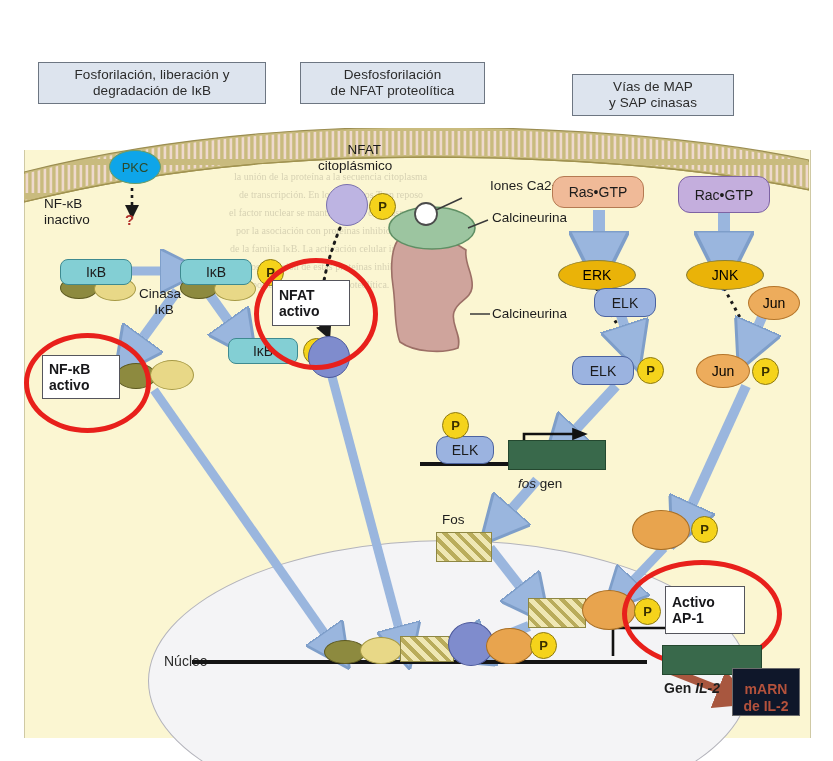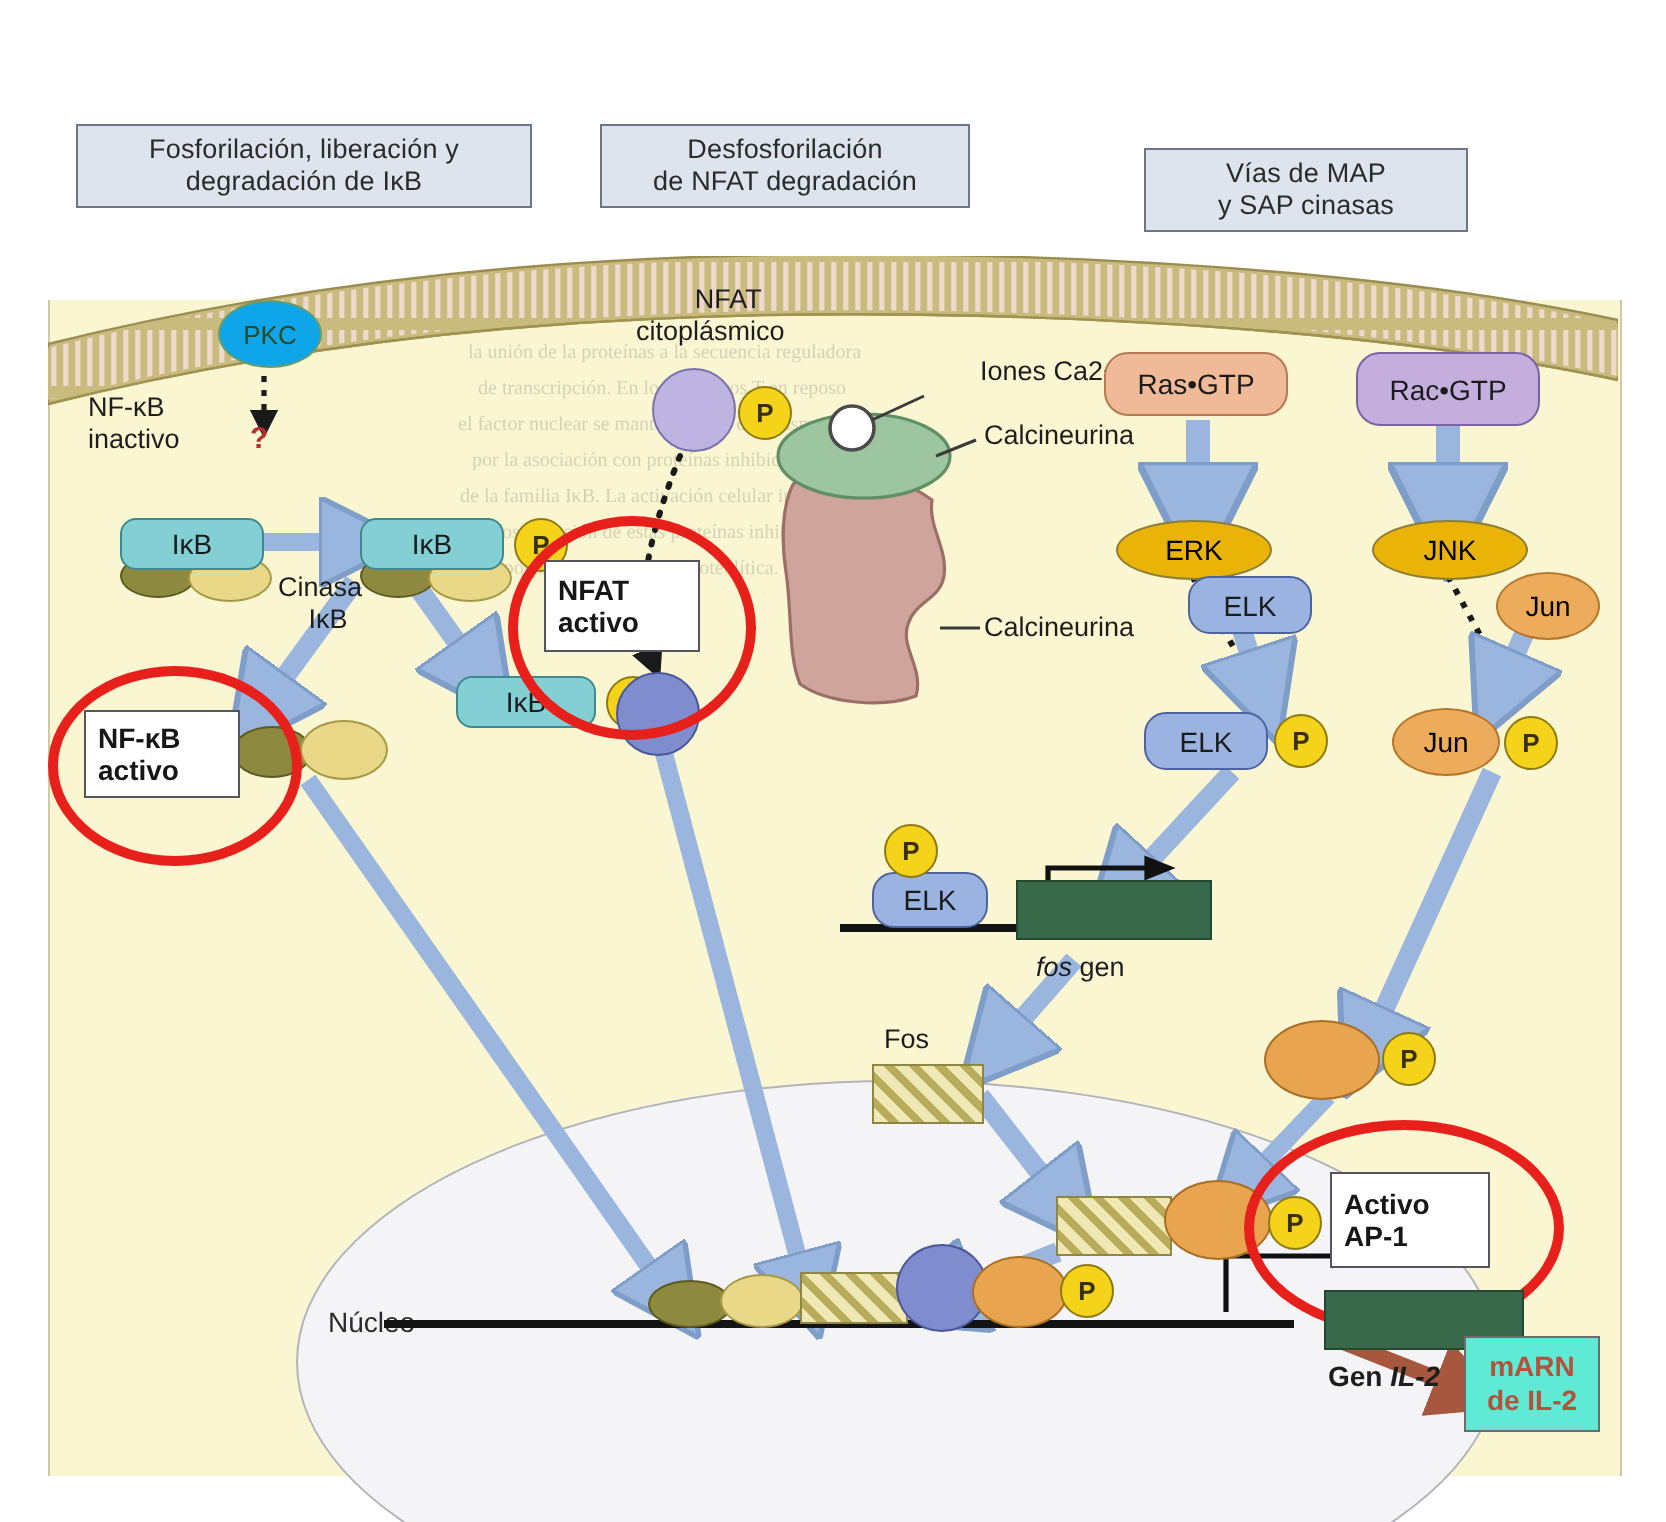--- a/index.html
+++ b/index.html
@@ -96,22 +96,22 @@
 
   
   .callout{
     position:absolute;background:#ffffff;border:1.8px solid #55555c;
     box-sizing:border-box;
     display:flex;flex-direction:column;align-items:flex-start;justify-content:center;
     padding:3px 6px;font-weight:bold;font-size:14px;line-height:16px;color:#17171a;
   }
   .callout.ctr{align-items:center;}
   .mrnabox{
-    position:absolute;background:#5eead4;border:1.6px solid #6c6c6c;
-    display:flex;flex-direction:column;align-items:center;justify-content:center;
+    position:absolute;background:#0f172a;border:1.6px solid #6c6c6c;
+    display:flex;flex-direction:column;align-items:center;justify-content:flex-end;
     font-weight:bold;font-size:14px;line-height:17px;color:#b4523c;box-sizing:border-box;
   }
 
   
   #calcsvg{position:absolute;left:360px;top:60px;width:190px;height:210px;}
 
   
   .arrowlayer{position:absolute;left:0;top:0;width:785px;height:610px;pointer-events:none;}
   .dnaline{position:absolute;background:#141414;height:4px;}
 </style>
@@ -123,36 +123,36 @@
   <div class="hdrbox" style="left:38px;top:62px;width:228px;height:42px;">
     <div>
       <span>Fosforilación, liberación y</span><br>
       <span>degradación de IκB</span>
     </div>
   </div>
 
   <div class="hdrbox" style="left:300px;top:62px;width:185px;height:42px;">
     <div>
       <span>Desfosforilación</span><br>
-      <span>de NFAT degradación</span>
+      <span>de NFAT proteolítica</span>
     </div>
   </div>
 
   <div class="hdrbox" style="left:572px;top:62px;width:162px;height:42px;margin-top:12px;">
     <div>
       <span>Vías de MAP</span><br>
       <span>y SAP cinasas</span>
     </div>
   </div>
 
   <div id="cellwrap">
 
     <div id="cellbody"></div>
 
-    <div class="ghost" style="left:210px;top:40px;">la unión de la proteínas a la secuencia reguladora</div>
+    <div class="ghost" style="left:210px;top:40px;">la unión de la proteína a la secuencia citoplasma</div>
     <div class="ghost" style="left:215px;top:58px;">de transcripción. En los linfocitos T en reposo</div>
     <div class="ghost" style="left:205px;top:76px;">el factor nuclear se mantiene en el citoplasma</div>
     <div class="ghost" style="left:212px;top:94px;">por la asociación con proteínas inhibidoras</div>
     <div class="ghost" style="left:206px;top:112px;">de la familia IκB. La activación celular induce</div>
     <div class="ghost" style="left:214px;top:130px;">la fosforilación de estas proteínas inhibidoras</div>
     <div class="ghost" style="left:209px;top:148px;">y su posterior degradación proteolítica.</div>
 
     <svg id="membrane" viewBox="0 0 785 80" preserveAspectRatio="none">
       <defs>
         <pattern id="memlines" width="6" height="34" patternUnits="userSpaceOnUse">

